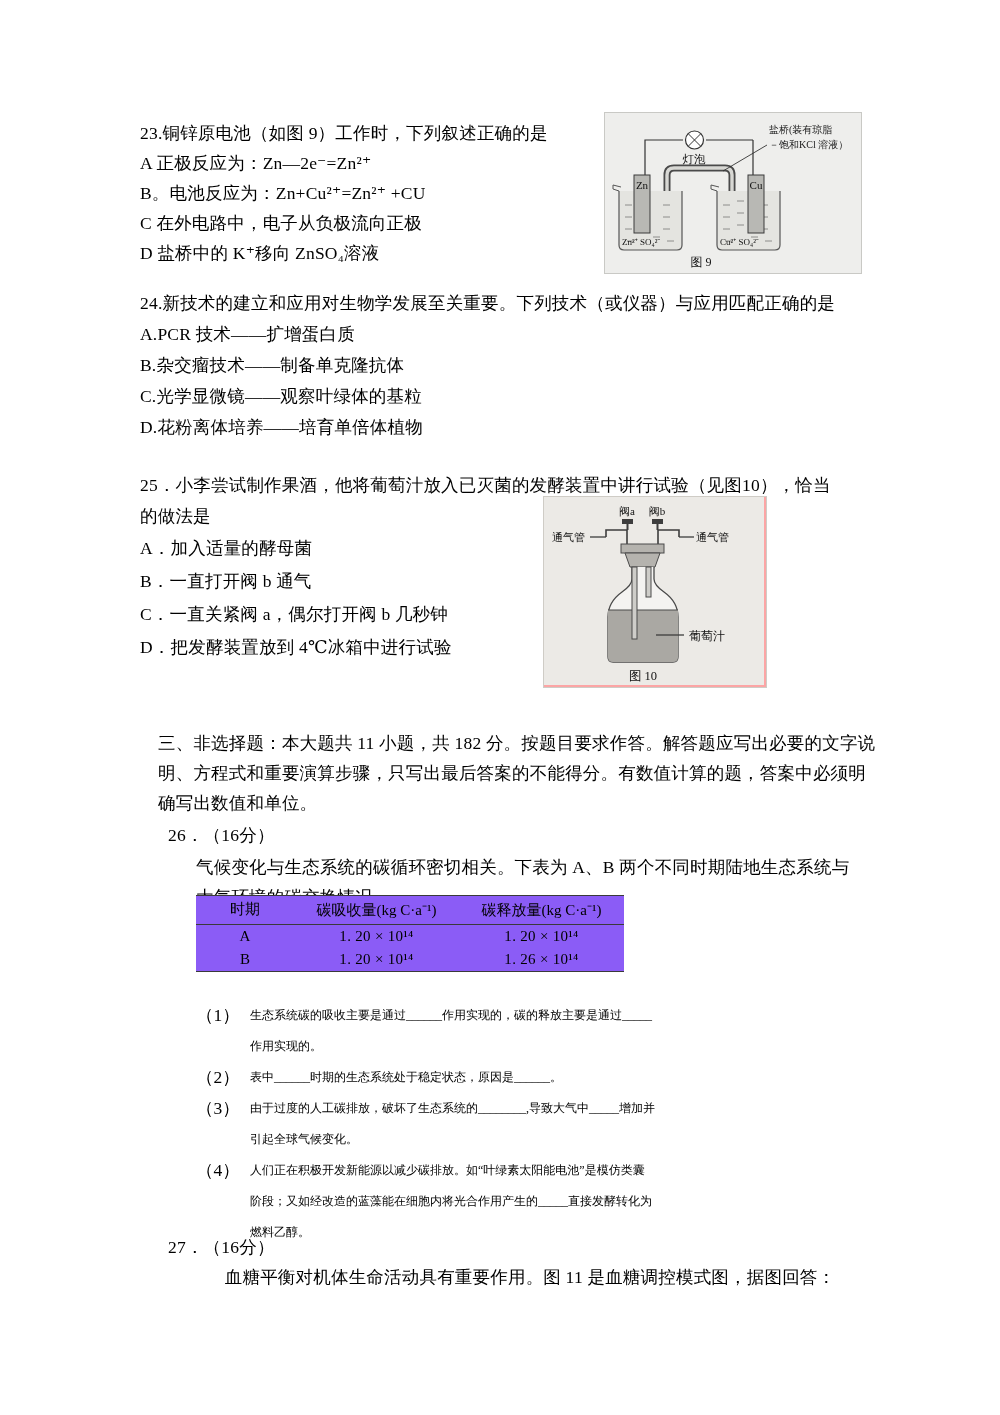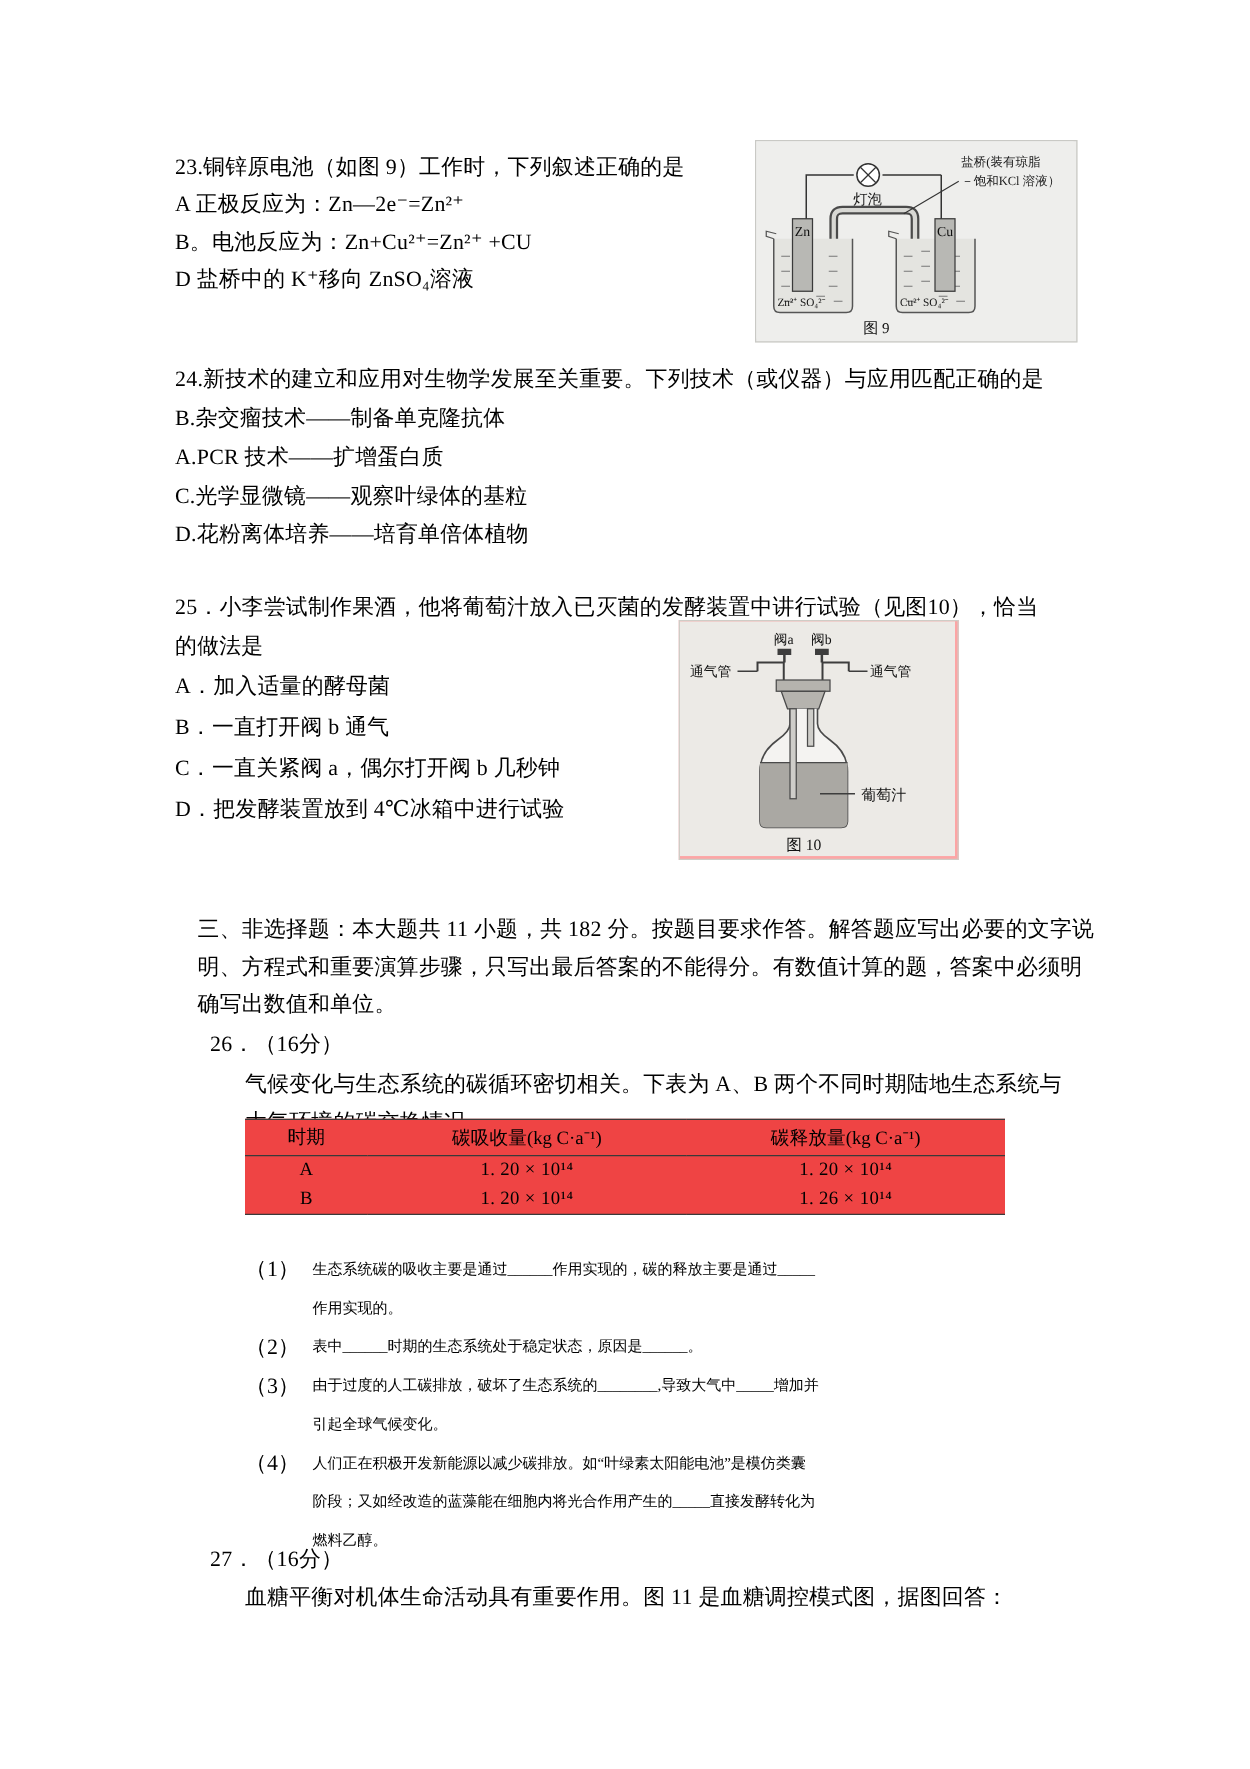--- a/index.html
+++ b/index.html
@@ -70,23 +70,23 @@
 
   
   #q26head { position: absolute; left: 168px; top: 820px; }
   #q26intro { position: absolute; left: 196px; top: 852px; width: 668px; }
   #q26intro .qline { line-height: 30px; text-align: justify; }
 
   table.carbon {
     position: absolute;
     left: 196px;
     top: 895px;
-    width: 608px;
+    width: 428px;
     border-collapse: collapse;
-    background: #ef4444;
+    background: #8b5cf6;
     font-size: 15px;
   }
   table.carbon th, table.carbon td {
     text-align: center;
     padding: 3px 4px;
     font-weight: normal;
     font-family: "Liberation Serif", serif;
   }
   table.carbon thead th { border-bottom: 1.4px solid #3a3a3a; padding-bottom: 4px;}
   table.carbon thead tr.topline th { border-top: 1.6px solid #3a3a3a; }
@@ -95,31 +95,32 @@
   table.carbon .num { letter-spacing: 0.3px; }
 
   
   #q26items { position: absolute; left: 196px; top: 1000px; width: 668px; }
   .numitem { display: flex; align-items: flex-start; }
   .numitem .idx { width: 54px; flex: 0 0 54px; font-size: 17.5px; line-height: 31px; }
   .numitem .body { flex: 1; font-size: 12px; line-height: 31px; }
 
   
   #q27head { position: absolute; left: 168px; top: 1232px; text-align: center; }
-  #q27intro { position: absolute; left: 196px; top: 1262px; width: 668px; }
+  #q27intro { position: absolute; left: 196px; top: 1262px; width: 668px; text-align: center; }
 </style>
 </head>
 <body>
 
 <div id="page">
 
   <div id="q23">
     <div class="qline">23.铜锌原电池（如图 9）工作时，下列叙述正确的是</div>
     <div class="qline">A 正极反应为：Zn—2e⁻=Zn²⁺</div>
     <div class="qline">B。电池反应为：Zn+Cu²⁺=Zn²⁺ +CU</div>
+    <div class="qline">C 在外电路中，电子从负极流向正极</div>
     <div class="qline">D 盐桥中的 K⁺移向 ZnSO₄溶液</div>
   </div>
 
   <div id="fig9">
     <svg width="254" height="158" viewBox="0 0 254 158">
       <rect x="0" y="0" width="254" height="158" fill="#eeeeec"></rect>
 
       <polyline points="40,70 40,27 78,27" fill="none" stroke="#333" stroke-width="1.2"></polyline>
       <polyline points="101,27 148,27" fill="none" stroke="#333" stroke-width="1.2"></polyline>
       <polyline points="148,27 148,70" fill="none" stroke="#333" stroke-width="1.2"></polyline>
@@ -178,22 +179,22 @@
       <rect x="143" y="62" width="16" height="58" fill="#b8b8b4" stroke="#3a3a3a" stroke-width="1"></rect>
       <text x="151" y="76" font-family="'Liberation Serif',serif" font-size="11" text-anchor="middle" fill="#111">Cu</text>
       <text x="115" y="132" font-family="'Liberation Serif',serif" font-size="9" fill="#111">Cu²⁺ SO₄²⁻</text>
 
       <text x="96" y="153" font-family="'Liberation Serif',serif" font-size="12" text-anchor="middle" fill="#111">图 9</text>
     </svg>
   </div>
 
   <div id="q24">
     <div class="qline">24.新技术的建立和应用对生物学发展至关重要。下列技术（或仪器）与应用匹配正确的是</div>
+    <div class="qline">A.PCR 技术——扩增蛋白质</div>
     <div class="qline">B.杂交瘤技术——制备单克隆抗体</div>
-    <div class="qline">A.PCR 技术——扩增蛋白质</div>
     <div class="qline">C.光学显微镜——观察叶绿体的基粒</div>
     <div class="qline">D.花粉离体培养——培育单倍体植物</div>
   </div>
 
   <div id="q25">
     <div class="qline lead">25．小李尝试制作果酒，他将葡萄汁放入已灭菌的发酵装置中讲行试验（见图10），恰当</div>
     <div class="qline lead">的做法是</div>
     <div class="qline opt">A．加入适量的酵母菌</div>
     <div class="qline opt">B．一直打开阀 b 通气</div>
     <div class="qline opt">C．一直关紧阀 a，偶尔打开阀 b 几秒钟</div>

